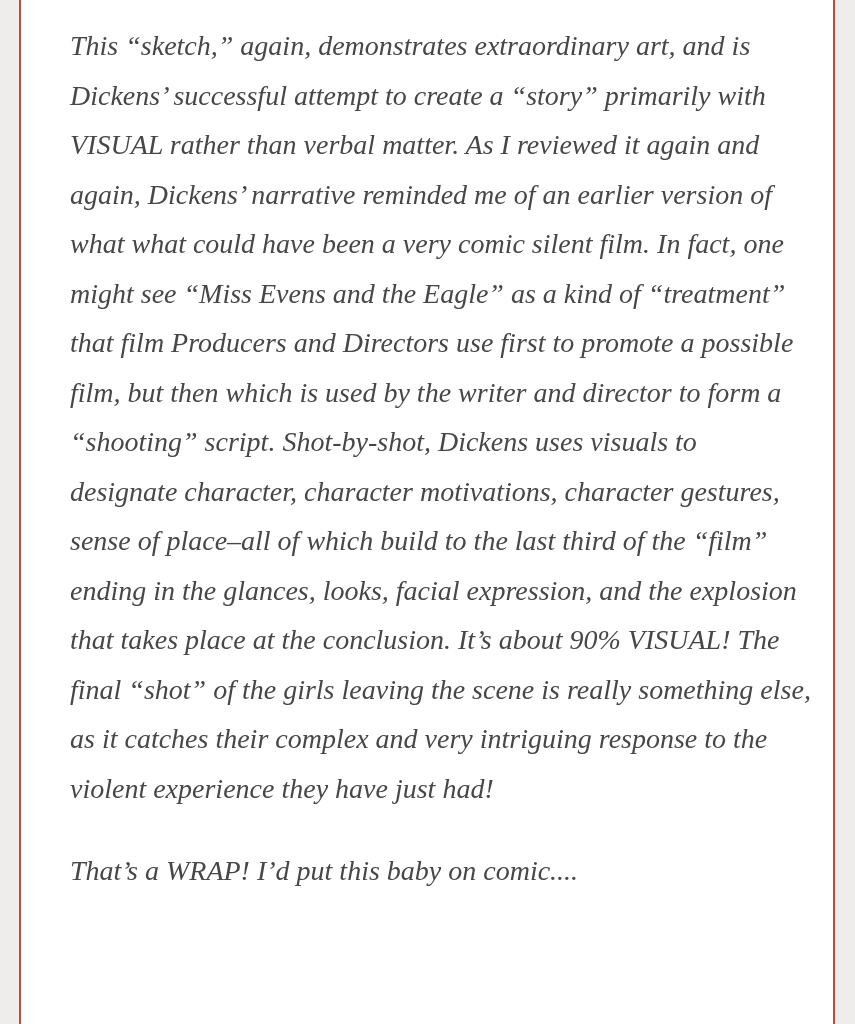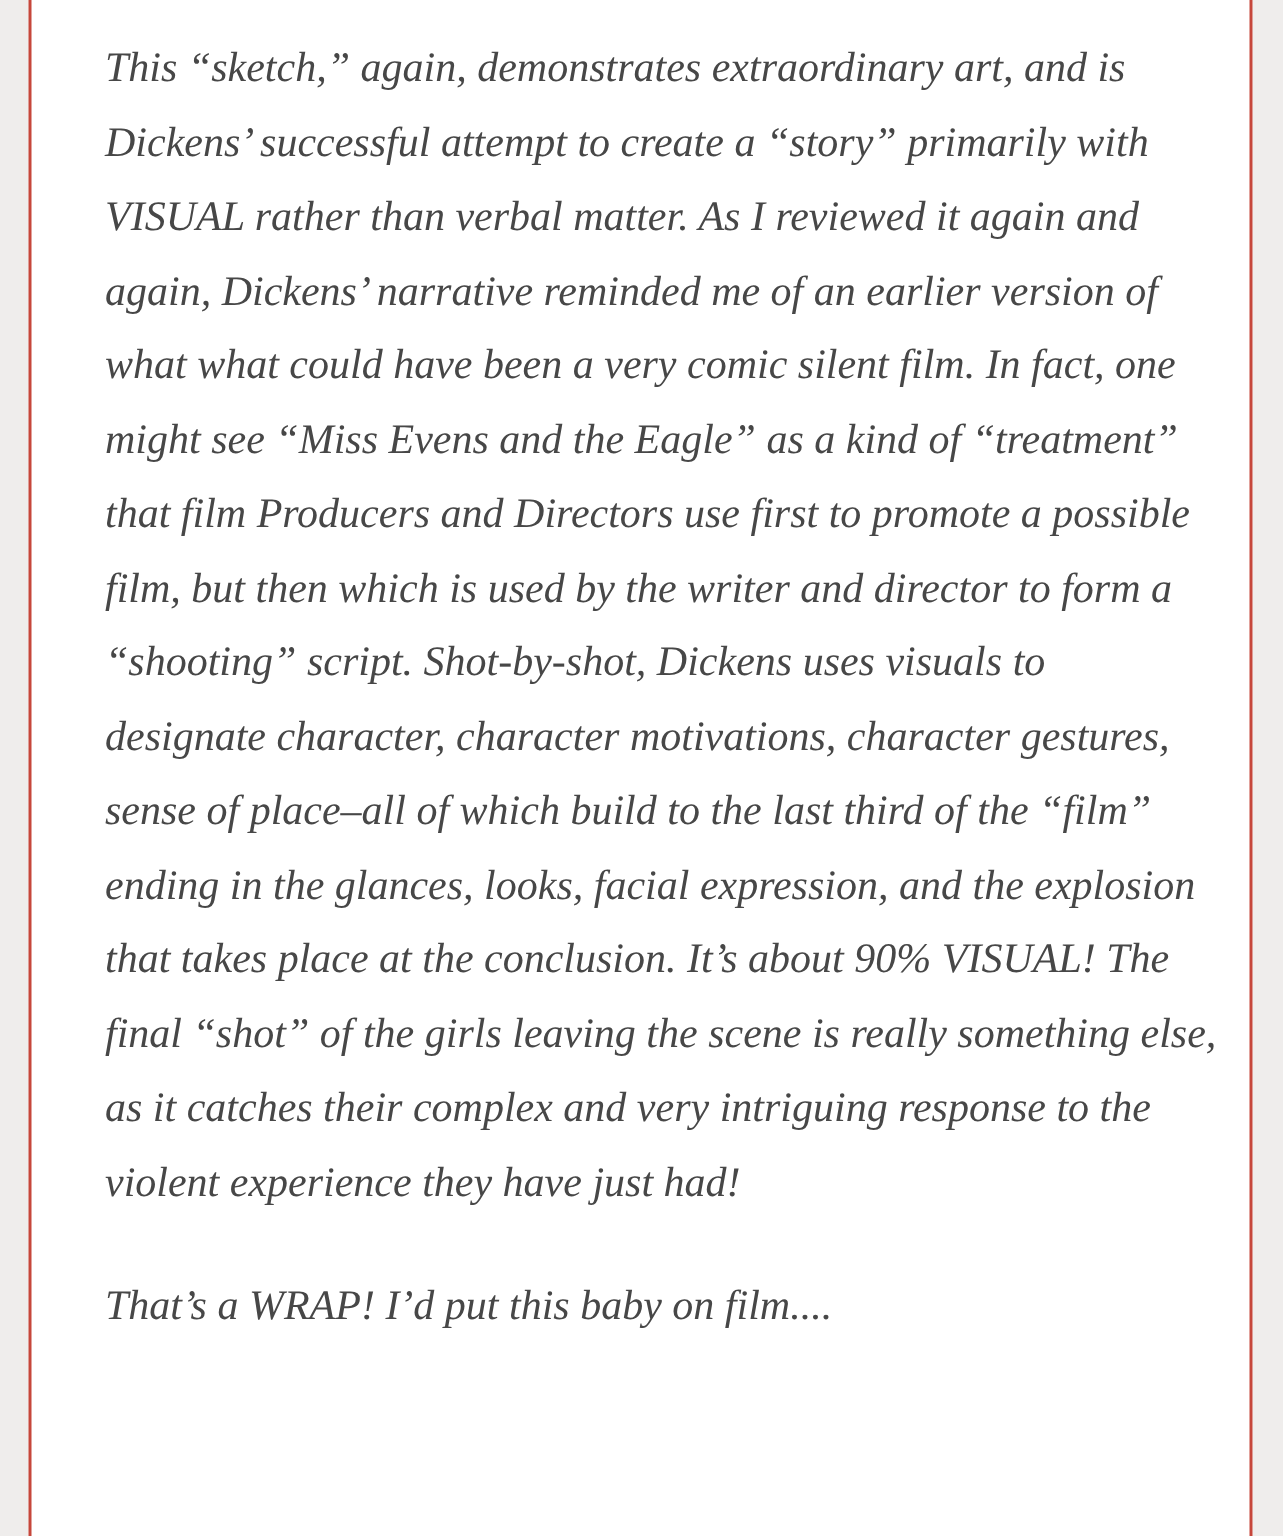--- a/index.html
+++ b/index.html
@@ -40,15 +40,15 @@
   .page p + p {
     margin-top: 33px;
   }
 </style>
 </head>
 <body>
 
 <div class="viewport">
   <article class="page">
     <p>This “sketch,” again, demonstrates extraordinary art, and is Dickens’ successful attempt to create a “story” primarily with VISUAL rather than verbal matter. As I reviewed it again and again, Dickens’ narrative reminded me of an earlier version of what what could have been a very comic silent film. In fact, one might see “Miss Evens and the Eagle” as a kind of “treatment” that film Producers and Directors use first to promote a possible film, but then which is used by the writer and director to form a “shooting” script. Shot-by-shot, Dickens uses visuals to designate character, character motivations, character gestures, sense of place–all of which build to the last third of the “film” ending in the glances, looks, facial expression, and the explosion that takes place at the conclusion. It’s about 90% VISUAL! The final “shot” of the girls leaving the scene is really something else, as it catches their complex and very intriguing response to the violent experience they have just had!</p>
-    <p>That’s a WRAP! I’d put this baby on film....</p>
+    <p>That’s a WRAP! I’d put this baby on comic....</p>
   </article>
 </div>
 
 </body></html>

